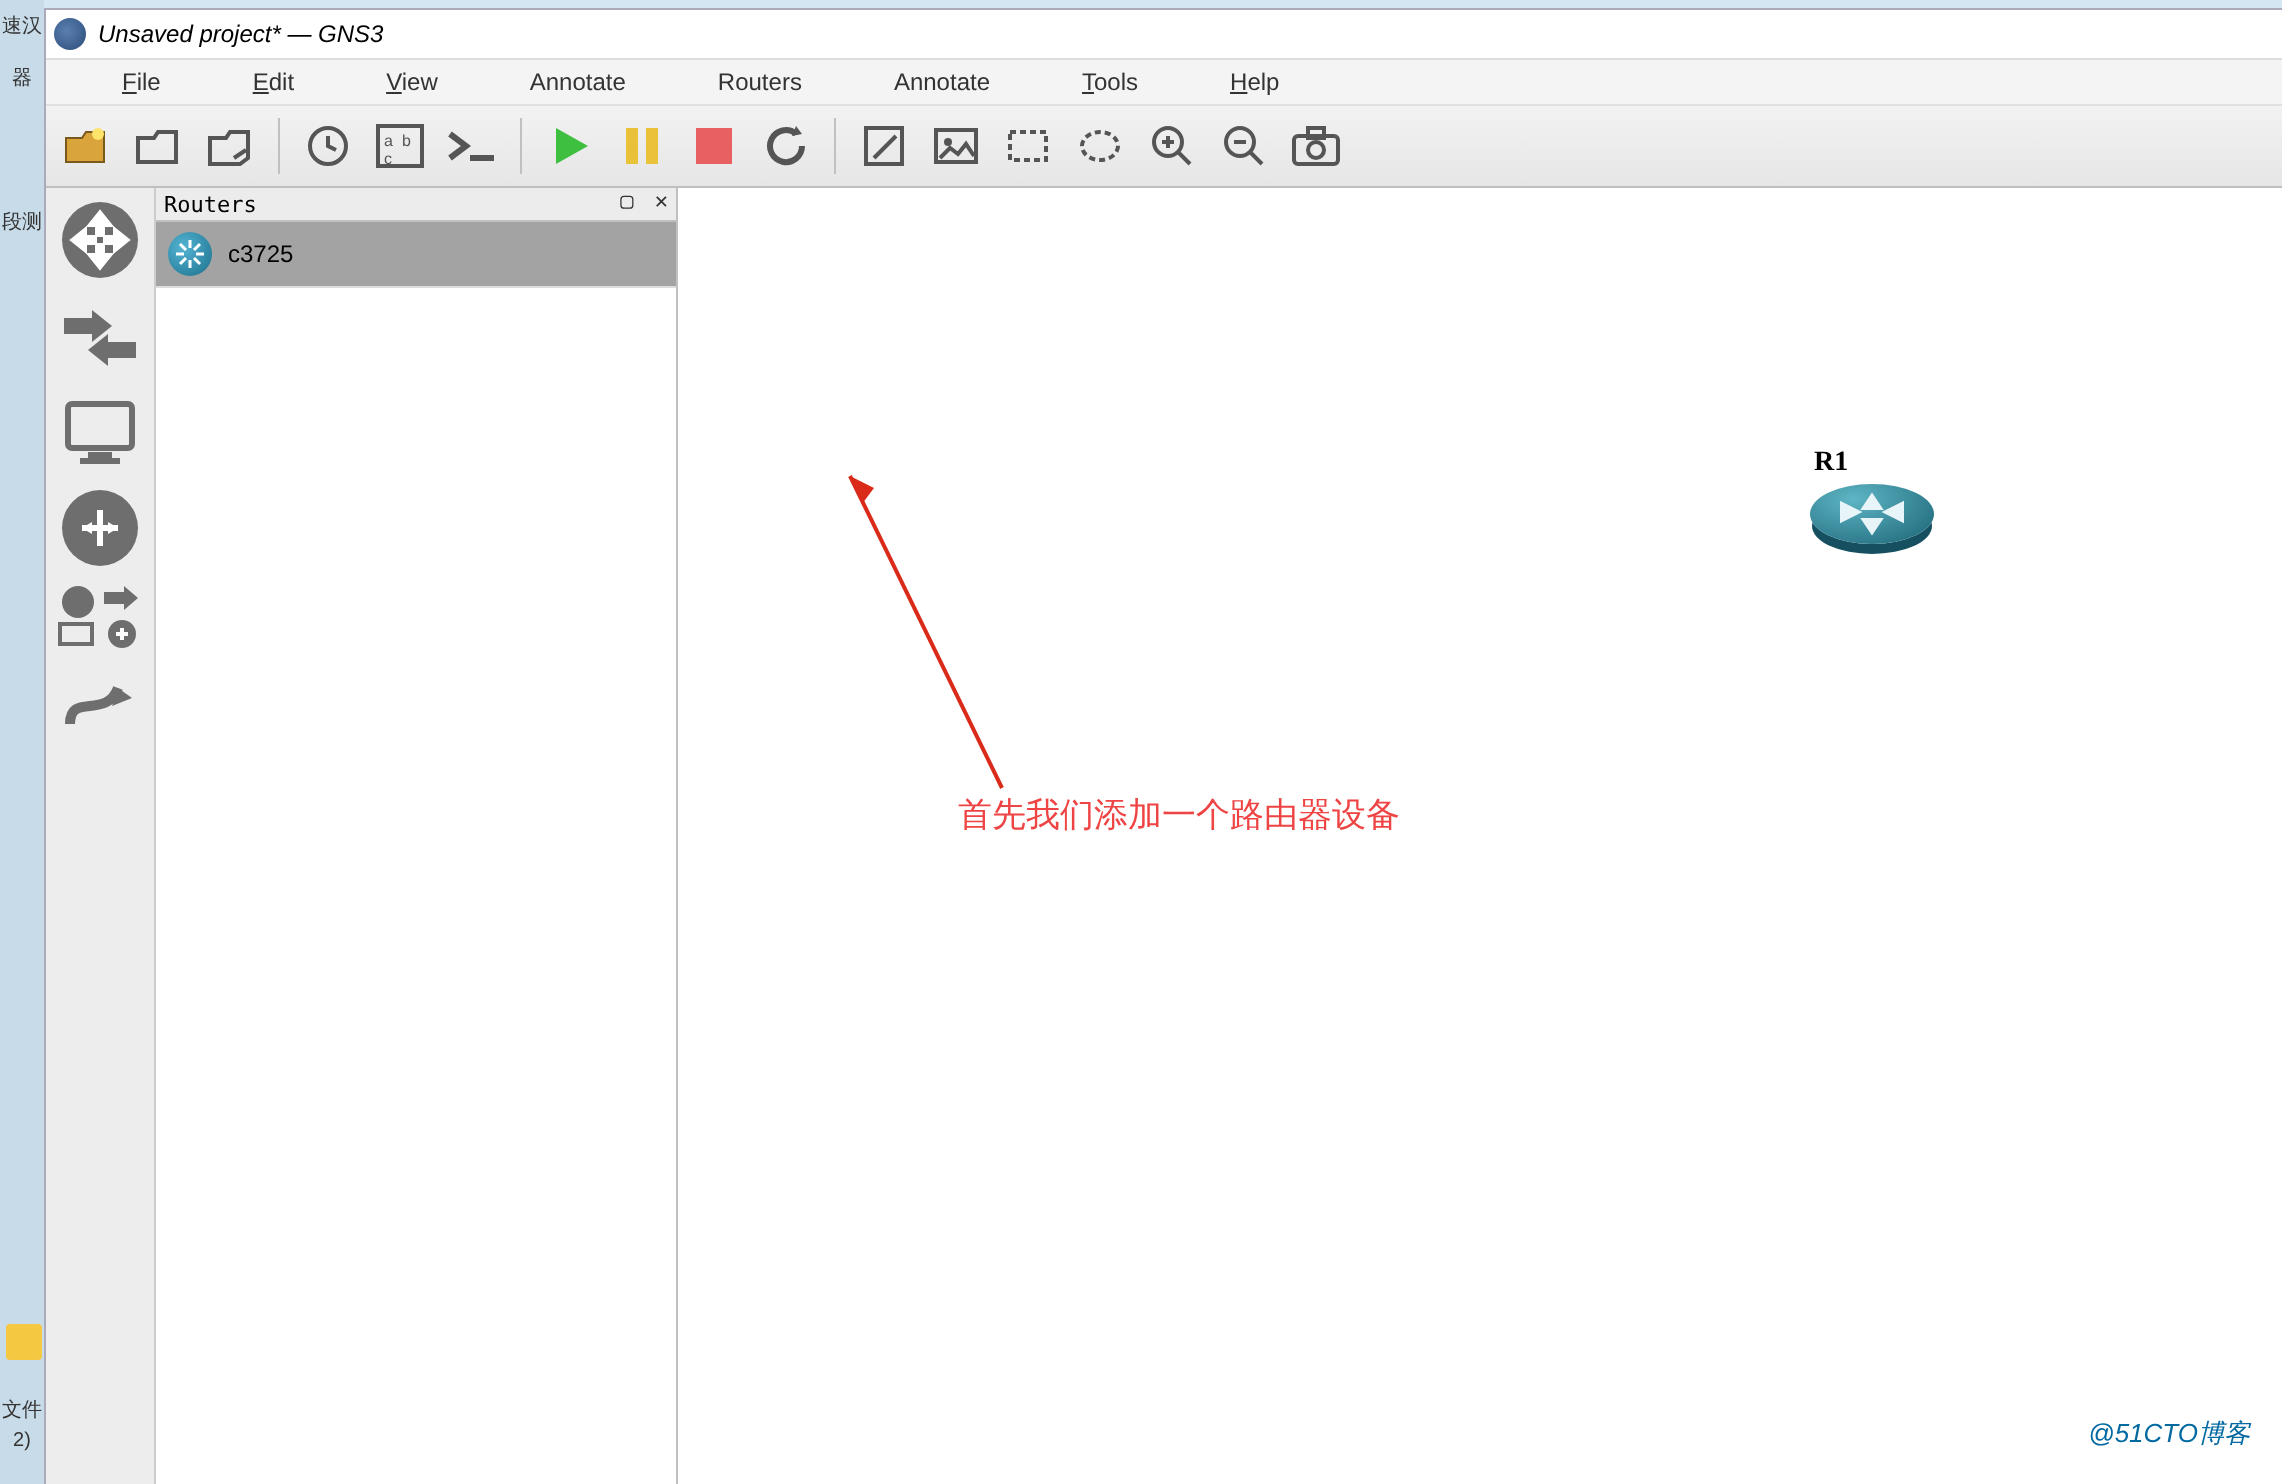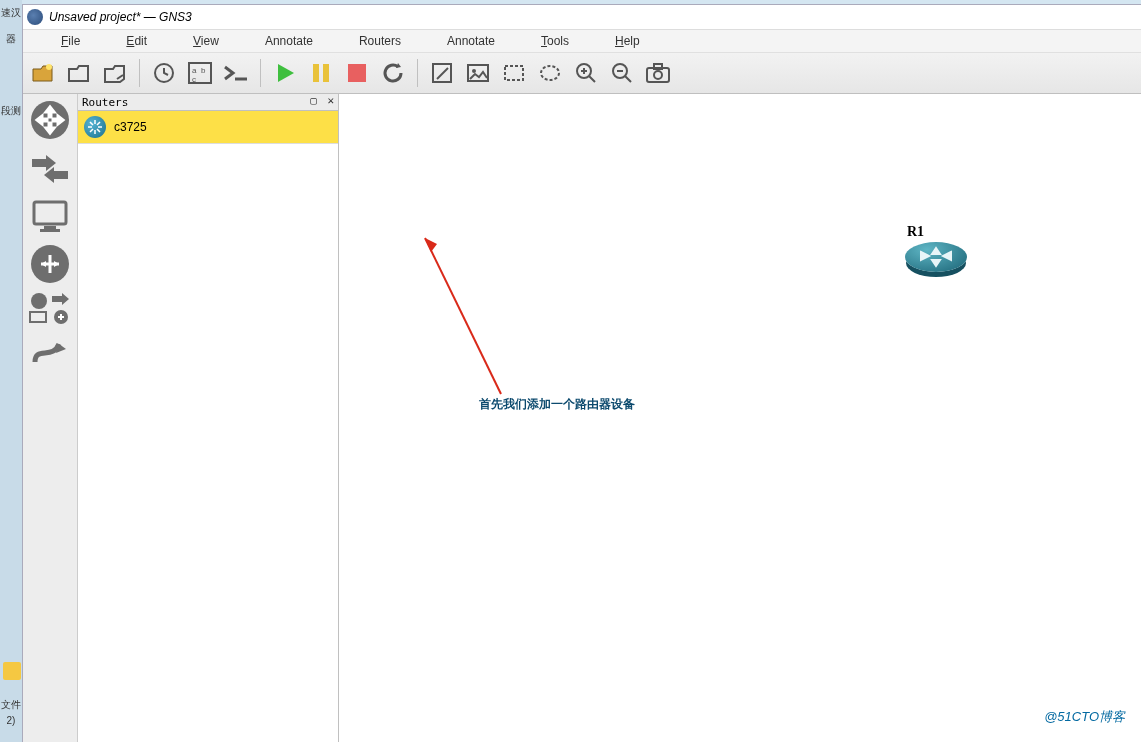--- a/index.html
+++ b/index.html
@@ -16,28 +16,28 @@
 .tb-btn{width:28px;height:28px;display:flex;align-items:center;justify-content:center;border-radius:2px;}
 .tb-sep{width:1px;height:28px;background:#c0c0c0;margin:0 2px;}
 .content{display:flex;height:calc(100% - 86px);}
 .device-dock{width:54px;background:#ededed;border-right:1px solid #ccc;display:flex;flex-direction:column;align-items:center;padding-top:4px;gap:4px;}
 .dock-btn{width:44px;height:44px;display:flex;align-items:center;justify-content:center;}
 .dock-btn svg{display:block;}
 .routers-panel{width:260px;border-right:1px solid #c0c0c0;background:#fff;display:flex;flex-direction:column;}
 .panel-header{height:16px;background:#ececec;border-bottom:1px solid #c0c0c0;font-family:"SimSun",monospace;font-size:11px;padding-left:4px;display:flex;align-items:center;position:relative;}
 .panel-btns{position:absolute;right:2px;top:0;font-size:11px;letter-spacing:2px;color:#333;}
 .dev-list{flex:1;background:#fff;}
-.dev-item{height:32px;background:#fde047;display:flex;align-items:center;padding-left:6px;gap:8px;border-bottom:1px solid #ddd;}
+.dev-item{height:32px;background:#a3a3a3;display:flex;align-items:center;padding-left:6px;gap:8px;border-bottom:1px solid #ddd;}
 .router-small-icon{width:22px;height:22px;border-radius:50%;background:radial-gradient(circle at 35% 35%,#55b4d4,#1a6f8a);position:relative;}
 .canvas{flex:1;background:#fff;position:relative;}
 .r1-label{position:absolute;left:568px;top:130px;font-weight:bold;font-family:"Times New Roman",serif;font-size:14px;}
 .r1-dev{position:absolute;left:566px;top:148px;width:66px;height:38px;}
 .r1-dev .body{width:62px;height:30px;border-radius:50%/50%;background:radial-gradient(ellipse at 35% 25%,#5eb5c4,#1a6375);box-shadow:0 6px 0 -1px #165060;position:relative;}
 .r1-dev .body svg{position:absolute;left:10px;top:4px;}
-.annotation-text{position:absolute;left:140px;top:302px;color:#0c4a6e;font-size:12px;font-weight:bold;}
+.annotation-text{position:absolute;left:140px;top:302px;color:#ef4444;font-size:17px;}
 .arrow{position:absolute;left:72px;top:130px;pointer-events:none;}
 .watermark{position:absolute;right:16px;bottom:16px;font-size:13px;color:#0369a1;font-style:italic;}
 </style>
 </head>
 <body>
 
 <div class="desktop">
   <div class="desktop-left">
     <div style="margin-top:6px">速汉</div>
     <div style="margin-top:12px">器</div>

